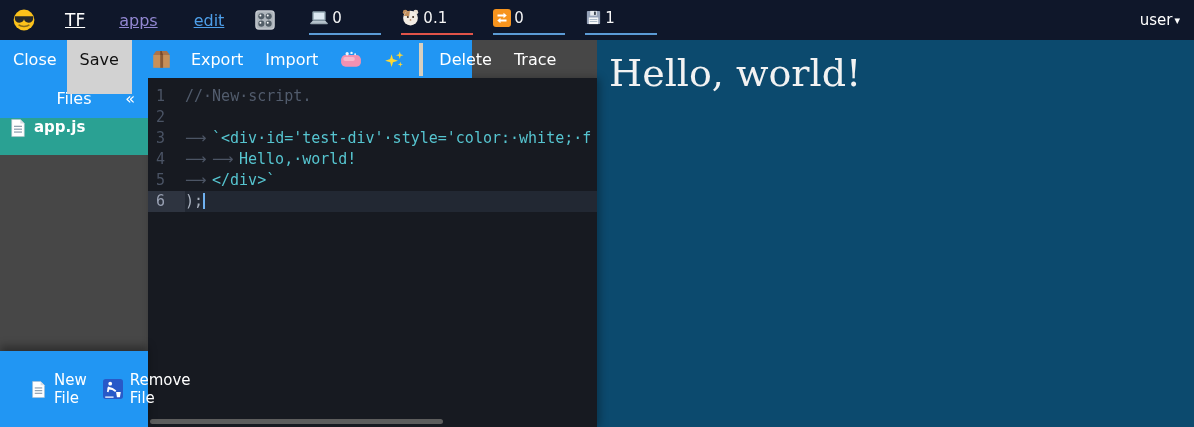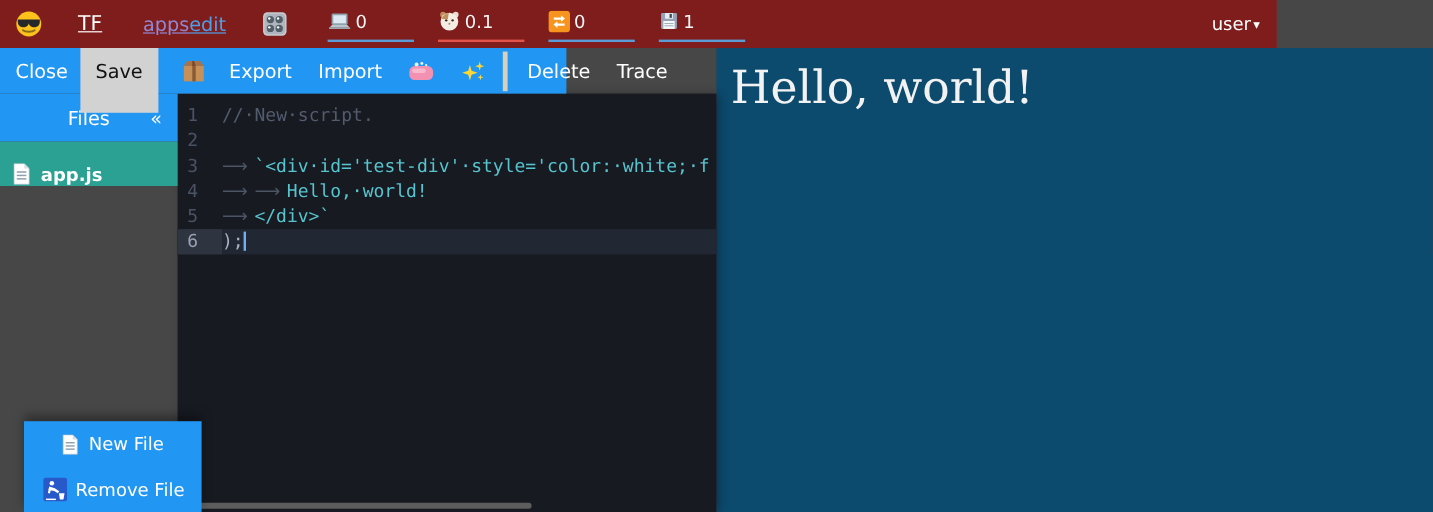--- a/index.html
+++ b/index.html
@@ -4,28 +4,28 @@
 <style>
   html,body{margin:0;padding:0;}
   body{
     width:1194px;height:427px;overflow:hidden;position:relative;
     background:#474747;
     font-family:"DejaVu Sans","Liberation Sans",sans-serif;
     -webkit-font-smoothing:antialiased;
   }
   
   .topbar{
-    position:absolute;left:0;top:0;width:1064px;height:40px;background:#7f1d1d;
+    position:absolute;left:0;top:0;width:1194px;height:40px;background:#0f172a;
     display:flex;align-items:center;z-index:5;
   }
   .brand{margin-left:13px;width:22px;height:22px;display:flex;align-items:center;cursor:pointer;}
   .tb-link{font-size:16px;text-decoration:underline;cursor:pointer;}
   .tb-link.tf{color:#ffffff;margin-left:30px;font-size:17px;}
   .tb-link.apps{color:#9287d2;margin-left:34px;}
-  .tb-link.edit{color:#4e9fe9;}
+  .tb-link.edit{color:#4e9fe9;margin-left:36px;}
   .knobs{margin-left:30px;width:22px;height:22px;cursor:pointer;}
   .stat{
     margin-left:20px;width:72px;display:flex;align-items:center;gap:3px;
     border-bottom:2px solid #5b9bd5;padding-bottom:3px;height:24px;cursor:text;
   }
   .stat.first{margin-left:33px;}
   .stat .val{color:#f5f5f5;font-size:15px;}
   .tb-spacer{flex:1;}
   .user-menu{color:#fff;font-size:15px;margin-right:14px;cursor:pointer;display:flex;align-items:center;gap:2px;}
   .user-menu .caret{font-size:11px;}
@@ -56,27 +56,27 @@
     position:absolute;left:0;top:78px;width:148px;height:40px;background:#2196f3;
     display:flex;align-items:center;justify-content:center;z-index:3;
   }
   .files-header .title{color:#fff;font-size:16px;}
   .files-header .collapse{
     position:absolute;right:13px;top:0;height:40px;display:flex;align-items:center;
     color:#fff;font-size:16px;cursor:pointer;
   }
   .file-item{
     position:absolute;left:0;top:118px;width:148px;height:37px;background:#2aa193;
-    display:flex;align-items:flex-end;cursor:pointer;z-index:3;
+    display:flex;align-items:flex-start;cursor:pointer;z-index:3;
   }
   .file-item .ficon{margin-left:10px;display:flex;}
   .file-item .fname{margin-left:8px;color:#fff;font-size:15px;font-weight:bold;}
   .sidebar-actions{
     position:absolute;left:0;top:351px;width:148px;height:76px;background:#2196f3;
-    display:flex;flex-direction:column;z-index:3;box-shadow:0 -5px 8px rgba(0,0,0,0.35);margin-left:20px;
+    display:flex;flex-direction:row;z-index:3;box-shadow:0 -5px 8px rgba(0,0,0,0.35);
   }
   .side-btn{flex:1;display:flex;align-items:center;cursor:pointer;color:#fff;font-size:15px;}
   .side-btn.new{padding-left:31px;gap:8px;}
   .side-btn.remove{padding-left:16px;gap:7px;}
   
   .editor{
     position:absolute;left:148px;top:78px;width:449px;height:349px;background:#171a21;
     z-index:2;box-shadow:3px 0 8px rgba(0,0,0,0.3);cursor:text;
   }
   .code-lines{padding-top:8px;font-family:"DejaVu Sans Mono","Liberation Mono",monospace;font-size:15px;}

